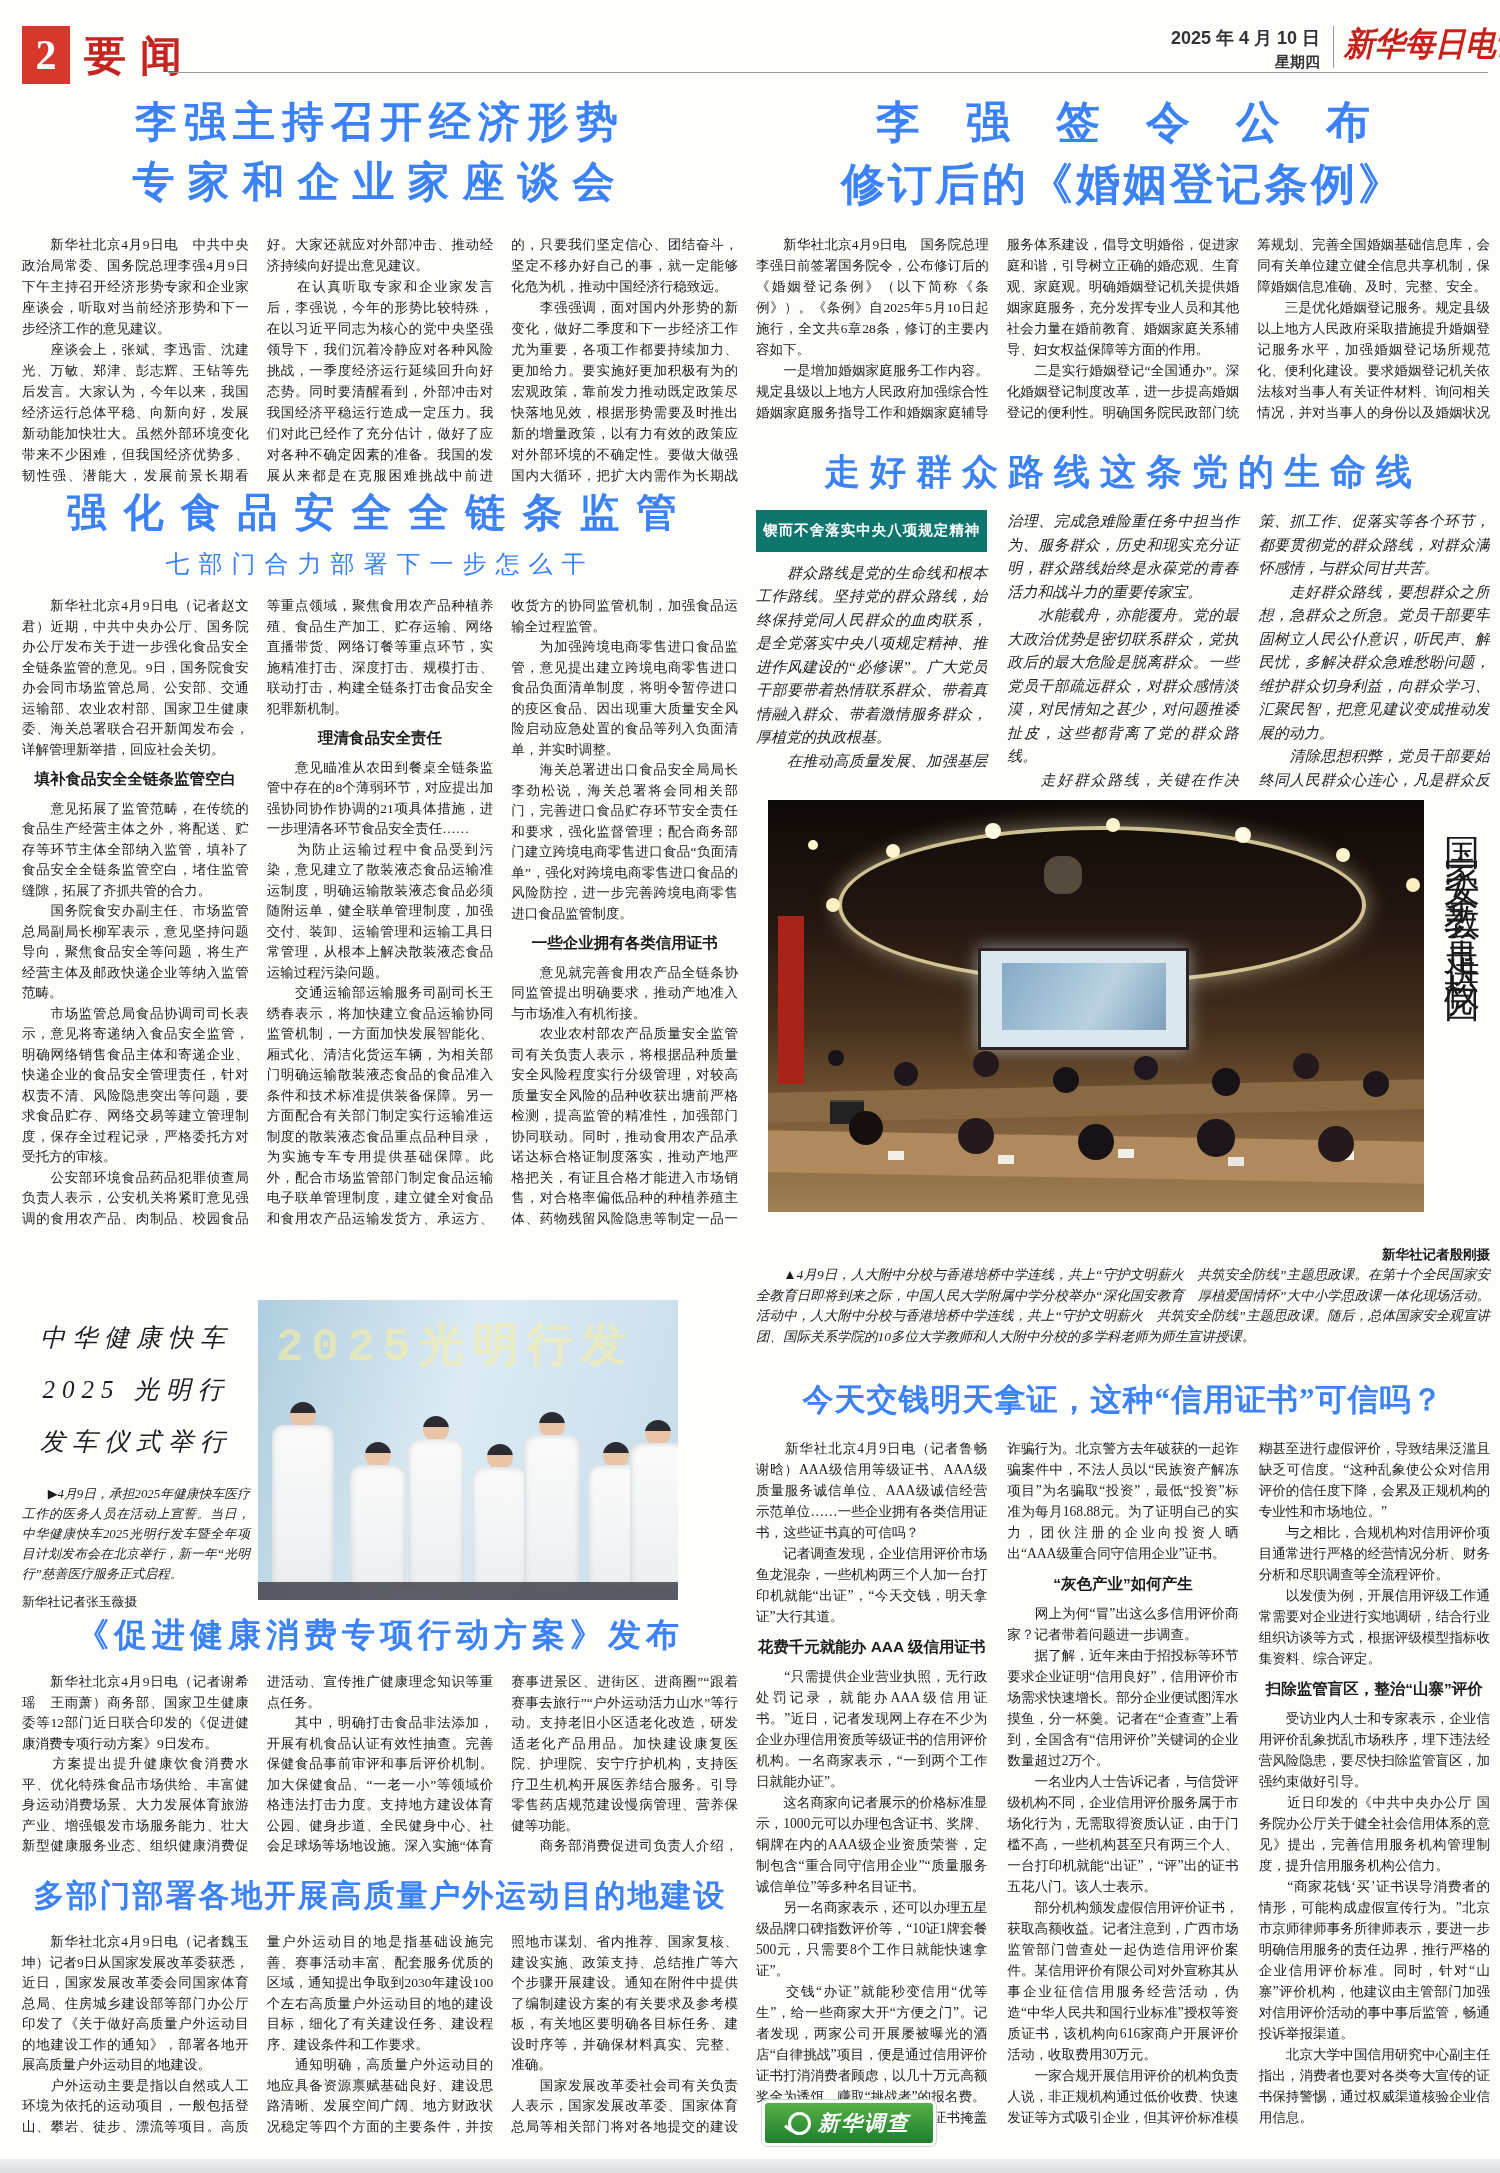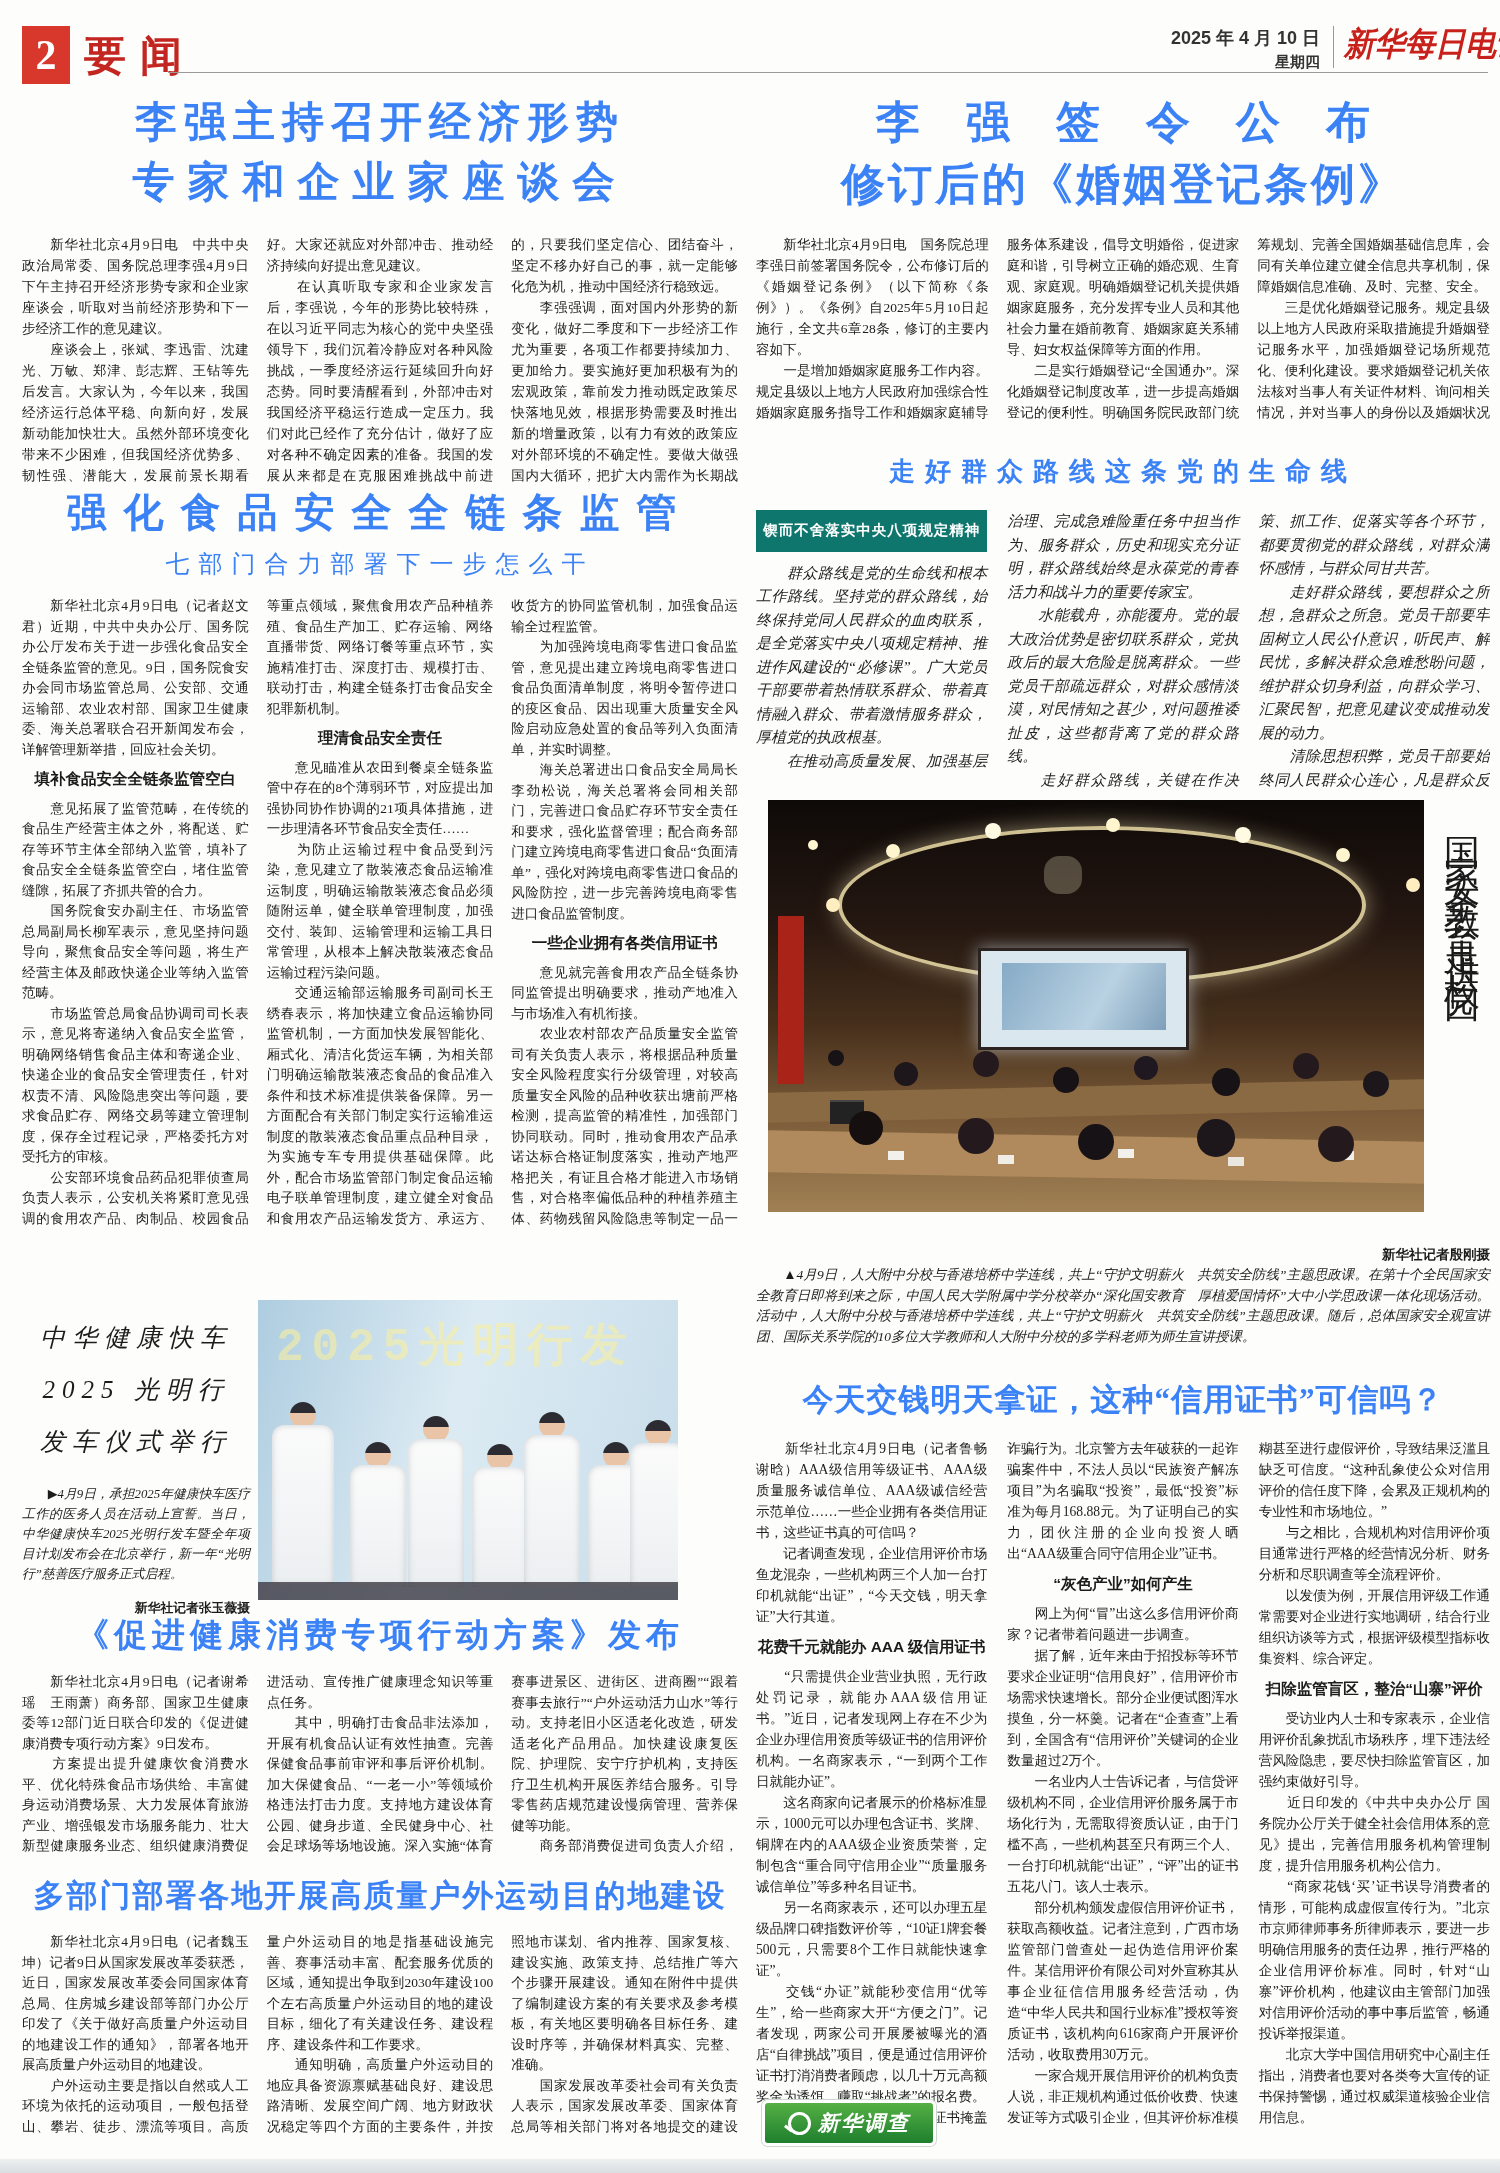--- a/index.html
+++ b/index.html
@@ -35,21 +35,21 @@
   .art-marriage .l2{font-size:44px;line-height:62px;letter-spacing:3px;}
   .art-marriage .cols{margin-top:18px;height:200px;column-count:3;column-gap:18px;font-size:13.5px;line-height:21px;}
   
   .art-food{left:22px;top:486px;width:716px;}
   .art-food .t{font-size:40px;letter-spacing:17px;line-height:54px;}
   .art-food .st{font-size:24px;font-weight:normal;letter-spacing:9px;margin-top:8px;}
   .art-food .cols{margin-top:16px;height:645px;column-count:3;column-gap:18px;font-size:13.5px;line-height:20.5px;}
   .art-food .subhead{font-size:15.5px;}
   
   .art-mass{left:756px;top:442px;width:734px;}
-  .art-mass .t{font-size:26px;letter-spacing:10px;line-height:48px;margin-top:6px;}
+  .art-mass .t{font-size:36px;letter-spacing:10px;line-height:48px;margin-top:6px;}
   .art-mass .cols{margin-top:14px;height:282px;column-count:3;column-gap:20px;
                   font-size:15px;line-height:23.5px;font-style:italic;color:#222;}
   .red-badge{background:#0f766e;color:#fff;font-weight:bold;font-style:normal;
              font-family:"Liberation Sans","DejaVu Sans",sans-serif;font-size:14.5px;
              text-align:center;padding:9px 4px;margin-bottom:10px;letter-spacing:1px;}
   
   .photo-conf{position:absolute;left:768px;top:800px;width:656px;height:412px;overflow:hidden;
       background:linear-gradient(180deg,#0e0a08 0%,#241711 30%,#47301c 55%,#7a5a38 76%,#a08154 100%);}
   .conf-ring{position:absolute;left:70px;top:26px;width:520px;height:150px;border:4px solid rgba(240,224,170,.85);
       border-radius:50%;box-shadow:0 0 22px rgba(255,240,190,.5);}
@@ -75,21 +75,21 @@
   .vtitle{position:absolute;left:1437px;top:808px;height:430px;writing-mode:vertical-rl;
       font-size:36px;letter-spacing:17px;color:#1a1a1a;}
   .photo-caption{position:absolute;left:756px;top:1224px;width:734px;font-size:13.5px;line-height:20.5px;
       font-style:italic;text-align:justify;white-space:pre-line;}
   .photo-caption .credit{float:right;font-weight:bold;font-style:normal;
       font-family:"Liberation Sans","DejaVu Sans",sans-serif;}
   
   .art-train{left:22px;top:1312px;width:228px;}
   .art-train .tl{font-size:25px;letter-spacing:7px;line-height:52px;text-align:center;font-weight:normal;font-style:italic;}
   .art-train .cap{margin-top:16px;font-size:12.8px;line-height:20px;font-style:italic;text-align:justify;white-space:pre-line;}
-  .art-train .credit{text-align:right;font-weight:bold;font-style:normal;margin-top:16px;
+  .art-train .credit{text-align:left;font-weight:normal;font-style:normal;margin-top:10px;
       font-family:"Liberation Sans","DejaVu Sans",sans-serif;font-size:12.8px;}
   
   .photo-doc{position:absolute;left:258px;top:1300px;width:420px;height:300px;overflow:hidden;
       background:linear-gradient(105deg,#aecde0 0%,#dcebf3 45%,#c6dcea 100%);font-family:Liberation Mono, monospace;}
   .doc-overlay{position:absolute;left:18px;top:14px;font-size:46px;font-weight:bold;color:rgba(248,238,160,.6);
       letter-spacing:8px;white-space:nowrap;}
   .doc-strip{position:absolute;left:0;bottom:0;width:100%;height:18px;background:rgba(60,58,66,.8);}
   .person{position:absolute;bottom:8px;}
   .person .head{display:block;width:26px;height:26px;border-radius:50%;margin:0 auto;
       background:linear-gradient(#2b2b31 0 42%,#e9c4a6 42%);}

